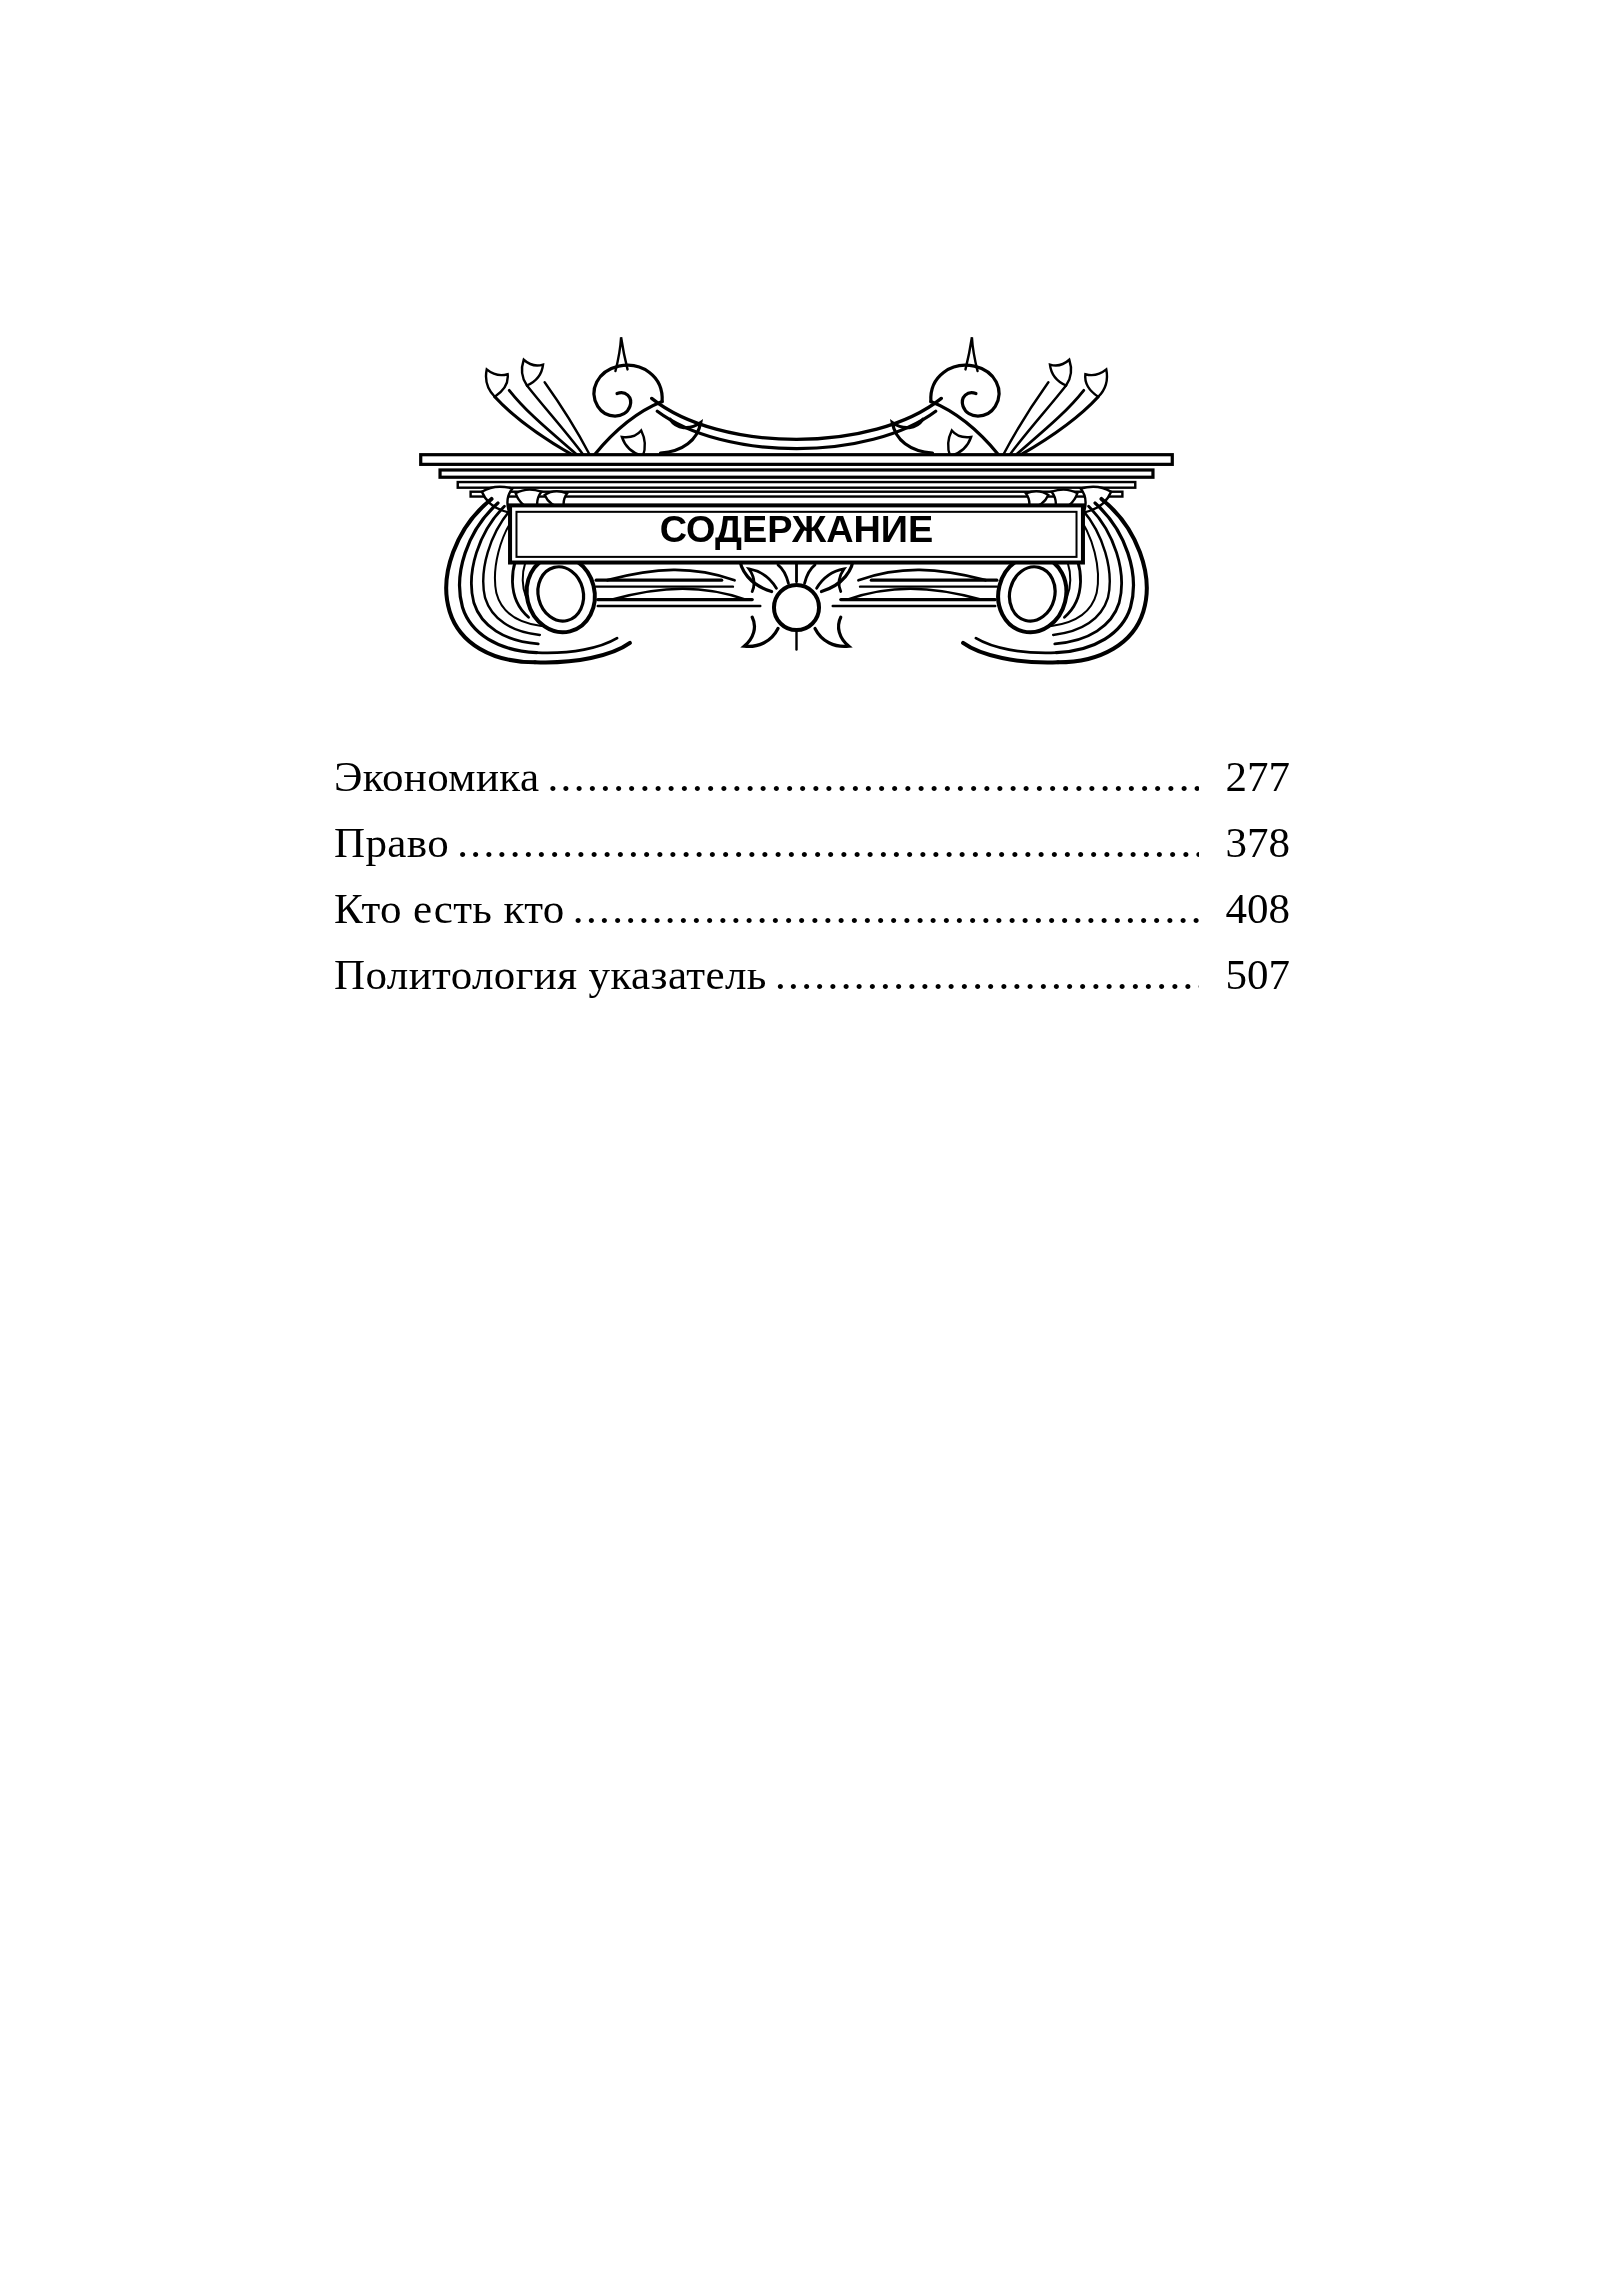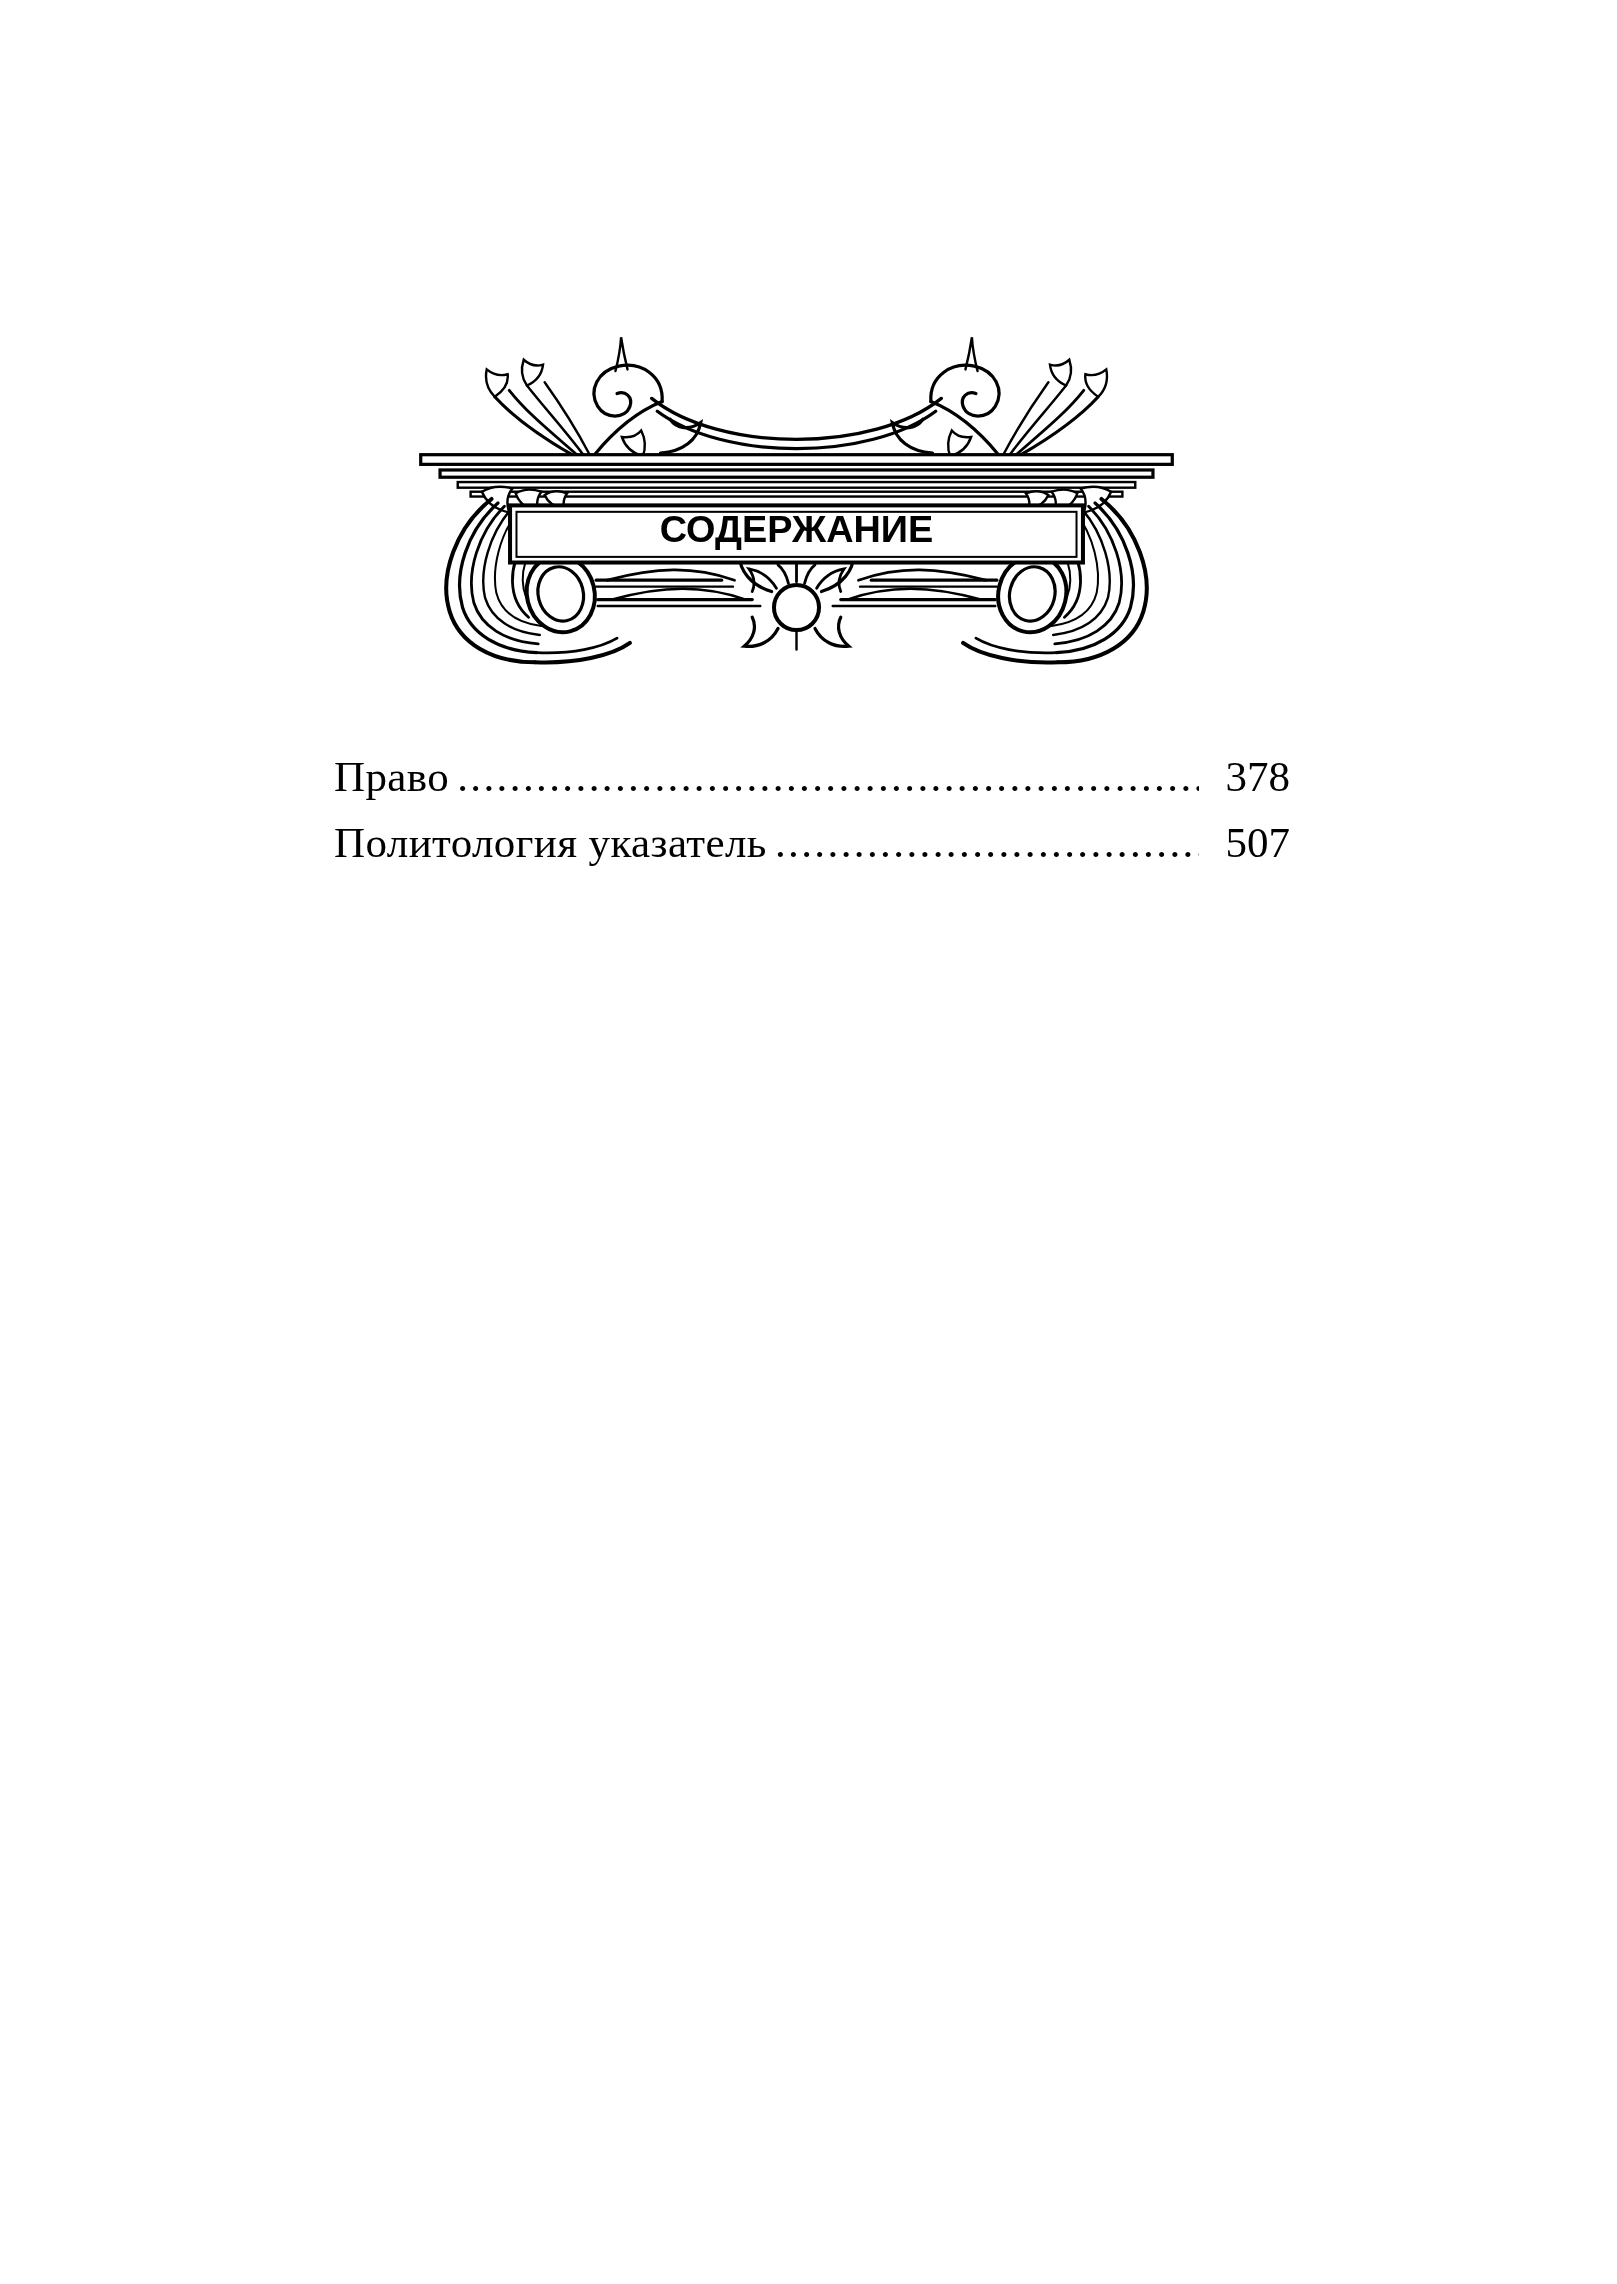--- a/index.html
+++ b/index.html
@@ -114,27 +114,37 @@
     </g>
   </svg>
 </div>
 
 <div class="toc" id="toc-list">
 
 
 
 
 
+    <div class="row">
+      <span class="label">Экономика</span>
+      <span class="leader"></span>
+      <span class="pageno">277</span>
+    </div>
 
     <div class="row">
       <span class="label">Право</span>
       <span class="leader"></span>
       <span class="pageno">378</span>
     </div>
 
+    <div class="row">
+      <span class="label">Кто есть кто</span>
+      <span class="leader"></span>
+      <span class="pageno">408</span>
+    </div>
 
     <div class="row">
       <span class="label">Политология указатель</span>
       <span class="leader"></span>
       <span class="pageno">507</span>
     </div>
   </div>
 
 
 </body></html>

